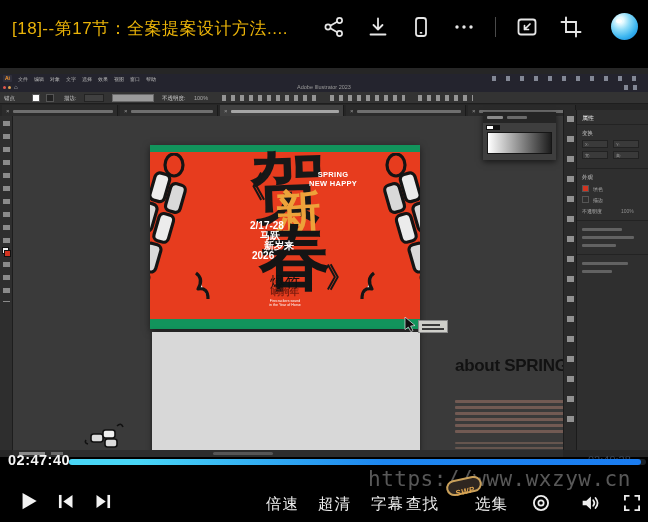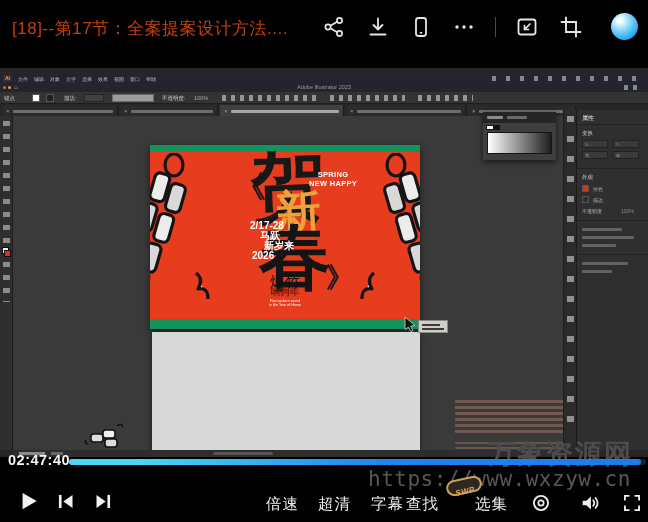--- a/index.html
+++ b/index.html
@@ -2,21 +2,21 @@
 <html><head>
 <meta charset="utf-8">
 <style>
   * { margin:0; padding:0; box-sizing:border-box; }
   html,body { background:#000; }
   body { font-family:"Liberation Sans", sans-serif; }
   #screen { position:relative; width:648px; height:522px; background:#000; overflow:hidden; }
 
   
   .topbar { position:absolute; left:0; top:0; width:648px; height:55px; background:#000; }
-  .topbar-title { position:absolute; left:12px; top:17px; font-size:17px; color:#c2410c; letter-spacing:.5px; white-space:nowrap; }
+  .topbar-title { position:absolute; left:12px; top:17px; font-size:17px; color:#eab308; letter-spacing:.5px; white-space:nowrap; }
   .tb-icon { position:absolute; top:15px; width:24px; height:24px; }
   .tb-divider { position:absolute; left:495px; top:17px; width:1px; height:20px; background:#4a4a4a; }
   .sphere { position:absolute; left:611px; top:13px; width:27px; height:27px; border-radius:50%;
             background:radial-gradient(circle at 34% 28%, #e8fbff 0 12%, #8fdcf8 35%, #38b4f0 65%, #0e77cf 100%); }
   .sphere:after { content:""; position:absolute; left:5px; top:6px; width:6px; height:4px; border-radius:50%; background:rgba(255,255,255,.85); }
 
   
   .ai { position:absolute; left:0; top:68px; width:648px; height:389px; background:#262626; }
   .menubar { position:absolute; left:0; top:6px; width:648px; height:9px; background:#24242e; display:flex; align-items:center; }
   .ai-logo { width:9px; height:7px; margin-left:3px; margin-right:6px; background:#30303c; color:#ff9a2e; font-size:5px; font-weight:bold; text-align:center; line-height:7px; border-radius:1px; }
@@ -313,20 +313,21 @@
       <svg class="mini-fc" viewBox="0 0 44 30">
         <g stroke="#111" stroke-width="1.6" fill="#dcdcdc" stroke-linejoin="round">
           <rect x="8" y="14" width="12" height="8" rx="2.5"></rect>
           <rect x="20" y="10" width="12" height="8" rx="2.5" fill="#efefef"></rect>
           <rect x="22" y="19" width="12" height="8" rx="2.5"></rect>
           <path d="M34 6 q4 -4 6 1" fill="none"></path>
           <path d="M3 20 q-2 3 2 4" fill="none"></path>
         </g>
       </svg>
 
+      <div class="about-heading">about SPRING</div>
       <div class="pline" style="left:442px; top:284px; width:121px;"></div>
       <div class="pline" style="left:442px; top:290px; width:119px;"></div>
       <div class="pline" style="left:442px; top:296px; width:121px;"></div>
       <div class="pline" style="left:442px; top:302px; width:118px;"></div>
       <div class="pline" style="left:442px; top:308px; width:116px;"></div>
       <div class="pline" style="left:442px; top:314px; width:110px;"></div>
       <div class="pline b" style="left:442px; top:326px; width:120px;"></div>
       <div class="pline b" style="left:442px; top:331px; width:118px;"></div>
     </div>
 
@@ -382,21 +383,20 @@
       <div class="handle"></div>
     </div>
   </div>
 
   <div class="cur-time">02:47:40</div>
   <div class="dur-time">02:49:28</div>
   <div class="progress-track">
     <div class="progress-fill"></div>
   </div>
 
-  <div class="wm-site">万象资源网</div>
   <div class="wm-url">https://www.wxzyw.cn</div>
   <div class="wm-badge"><span>SWP</span></div>
 
   <svg class="ctrl-svg" style="left:15px; top:488px;" width="26" height="26" viewBox="0 0 24 24">
     <path d="M7 4.5v15L20 12Z" fill="#f2f2f2"></path>
   </svg>
   <svg class="ctrl-svg" style="left:55px; top:491px;" width="21" height="21" viewBox="0 0 24 24">
     <rect x="4.5" y="4.5" width="3" height="15" fill="#f2f2f2"></rect>
     <path d="M20 4.5v15L9.5 12Z" fill="#f2f2f2"></path>
   </svg>

